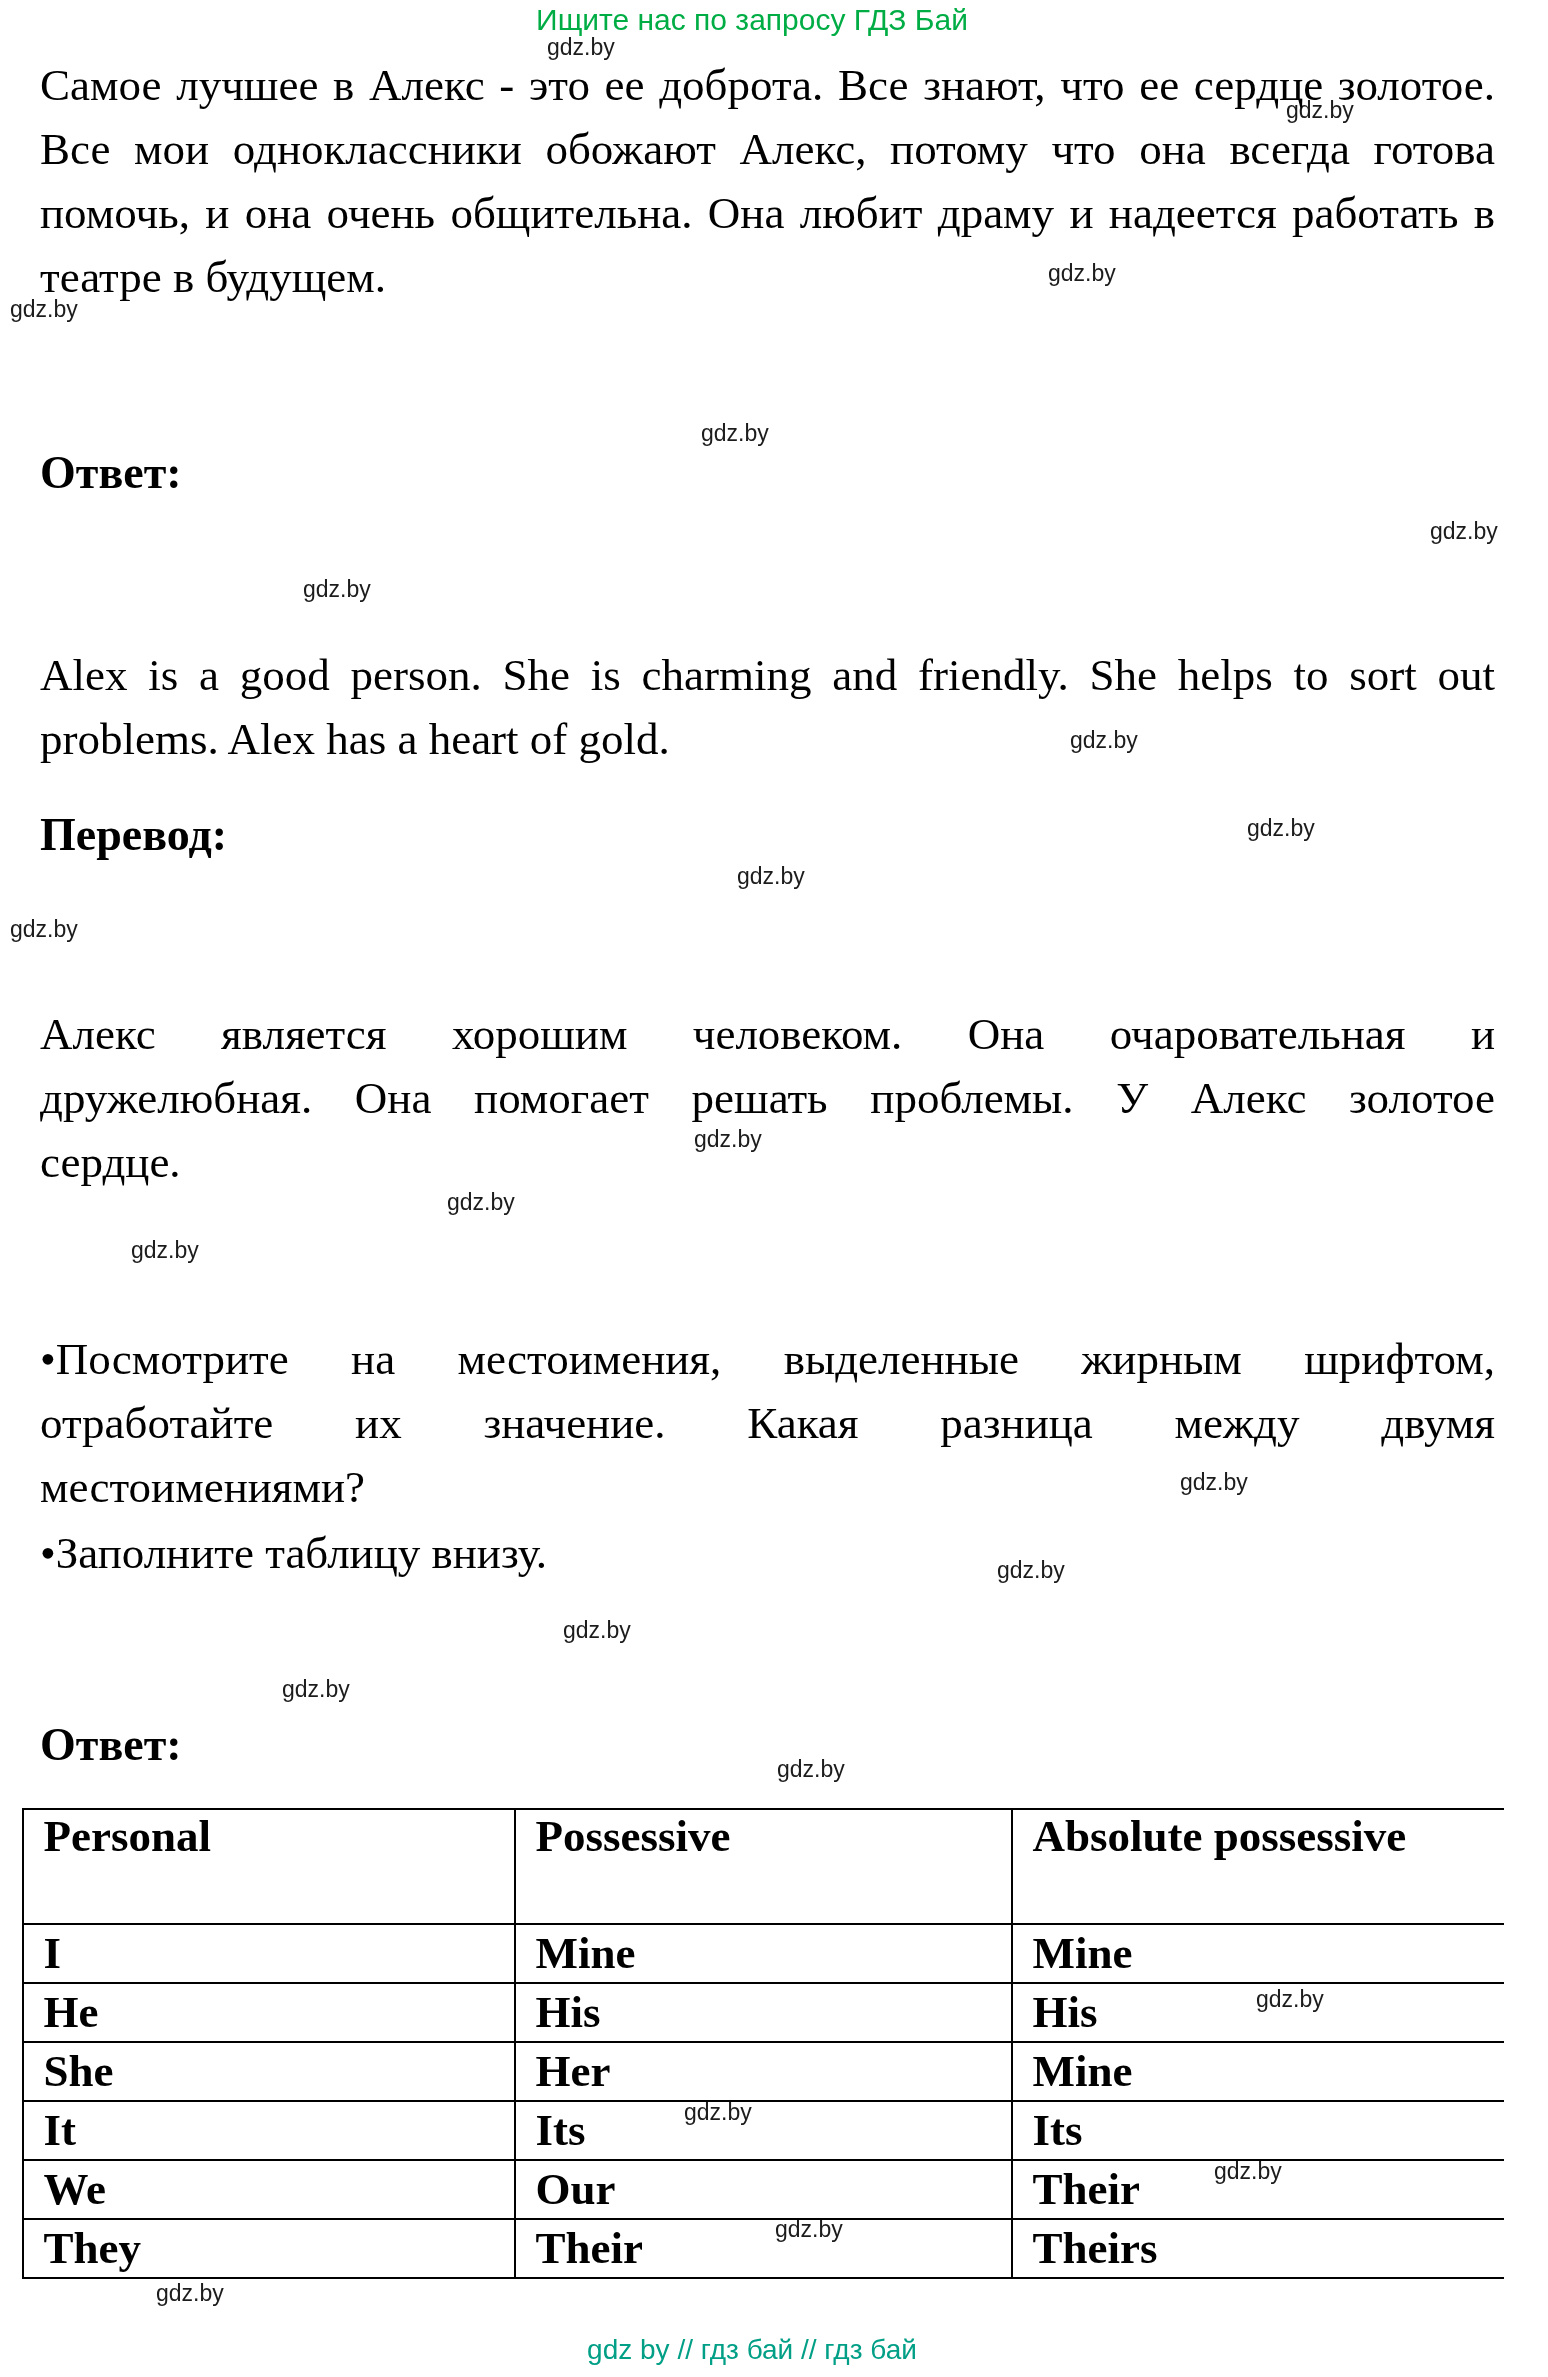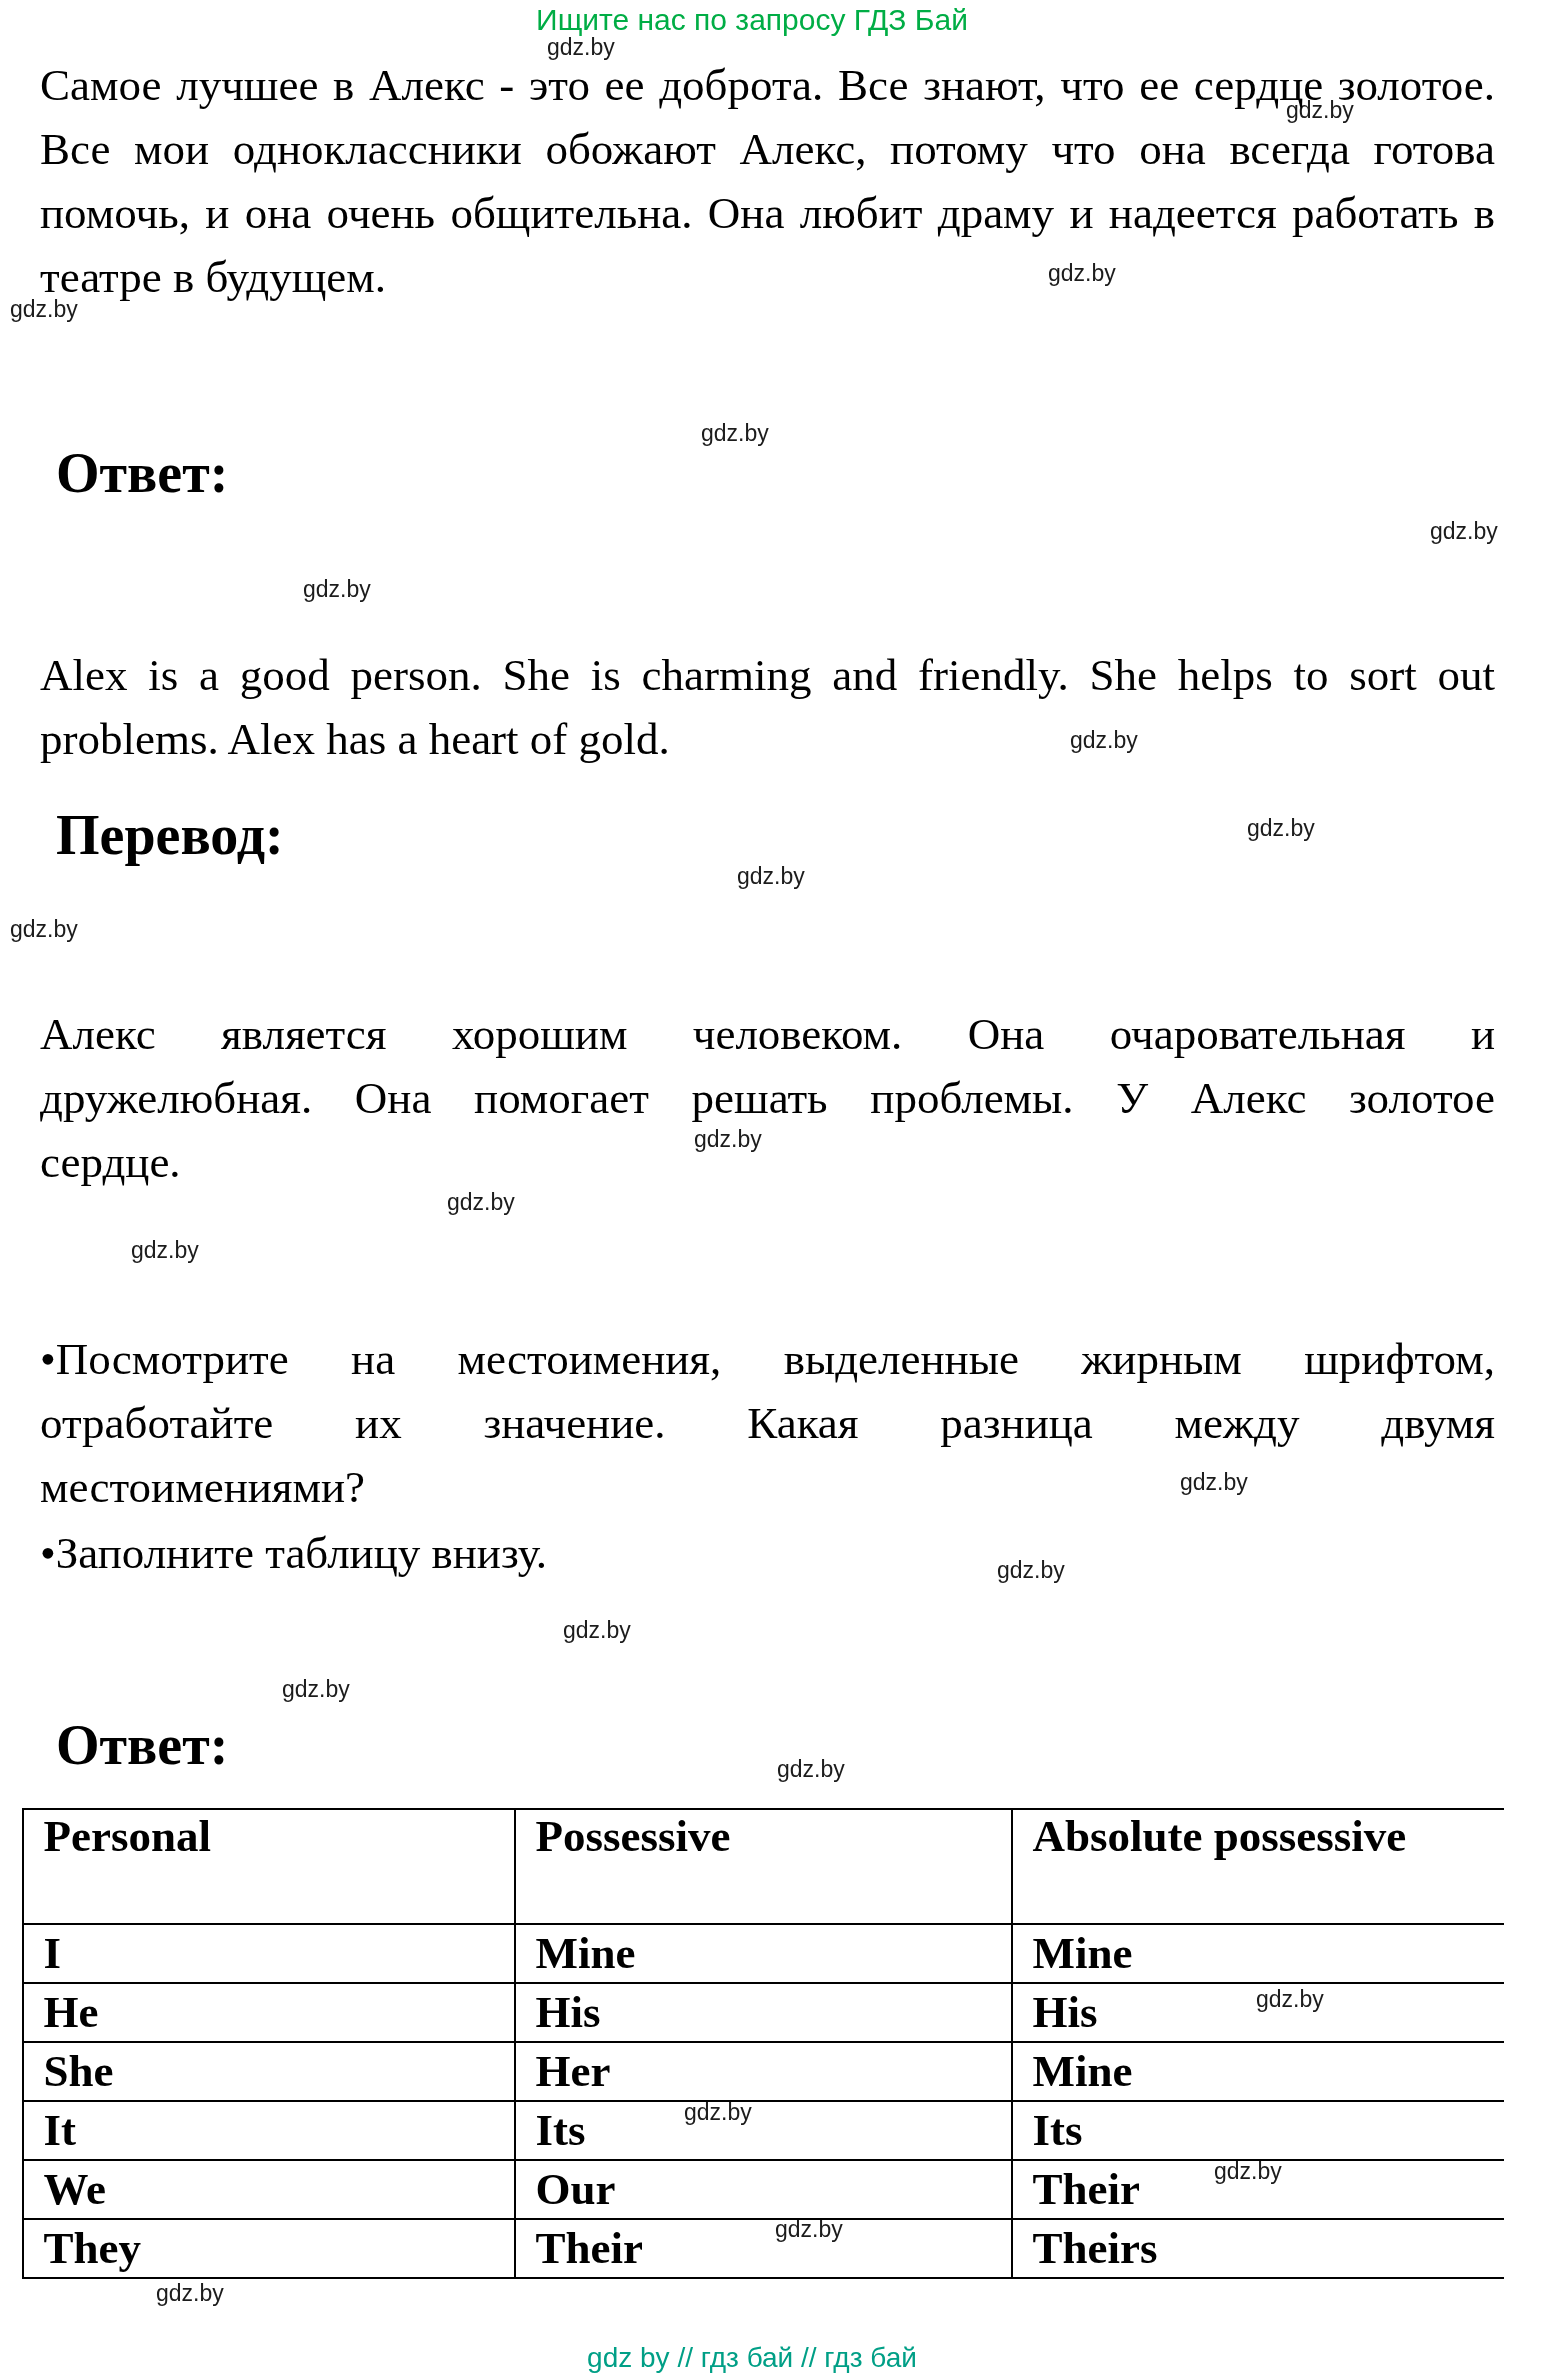--- a/index.html
+++ b/index.html
@@ -34,22 +34,22 @@
     position: absolute;
     left: 40px;
     width: 1455px;
     font-size: 45px;
     line-height: 64px;
     text-align: justify;
   }
   .para.wide-space { word-spacing: 0.4em; }
   .label {
     position: absolute;
-    left: 56px;
-    font-size: 56px;
+    left: 40px;
+    font-size: 46px;
     font-weight: bold;
     line-height: 58px;
   }
   .table-wrap {
     position: absolute;
     left: 21.5px;
     top: 1808px;
     width: 1501px;
   }
   .table-wrap table {
@@ -78,21 +78,20 @@
   }
   .footer {
     position: absolute;
     top: 2334px; left: 0;
     width: 100%;
     text-align: center;
     font-family: "Liberation Sans", sans-serif;
     font-size: 28px;
     color: #009f86;
     white-space: nowrap;
-    margin-top: 8px;
   }
 </style>
 </head>
 <body>
 
 <div class="page">
 
   <div class="banner" style="color: rgb(0, 173, 69);">Ищите нас по запросу ГДЗ Бай</div>
 
   <span class="wm" style="left:547px;top:36px">gdz.by</span>

